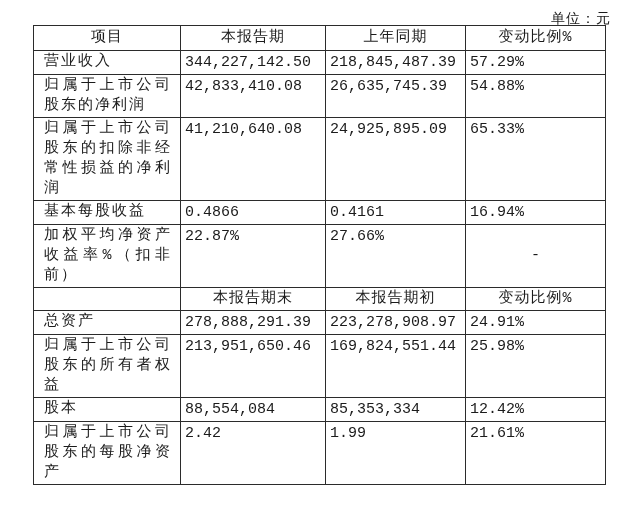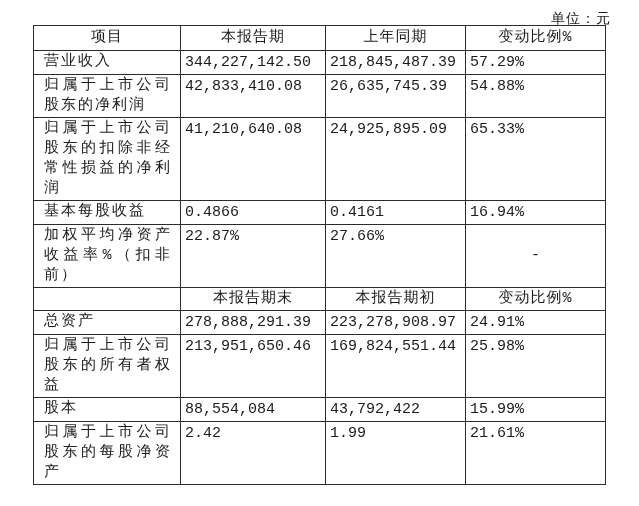--- a/index.html
+++ b/index.html
@@ -139,22 +139,22 @@
   <tr style="height:63px">
     <td class="label">归属于上市公司股东的所有者权益</td>
     <td class="val">213,951,650.46</td>
     <td class="val">169,824,551.44</td>
     <td class="val">25.98%</td>
   </tr>
 
   <tr style="height:22px">
     <td class="label">股本</td>
     <td class="val">88,554,084</td>
-    <td class="val">43,792,422</td>
-    <td class="val">15.99%</td>
+    <td class="val">85,353,334</td>
+    <td class="val">12.42%</td>
   </tr>
 
   <tr style="height:60px">
     <td class="label">归属于上市公司股东的每股净资产</td>
     <td class="val">2.42</td>
     <td class="val">1.99</td>
     <td class="val">21.61%</td>
   </tr>
 </tbody>
   </table>

